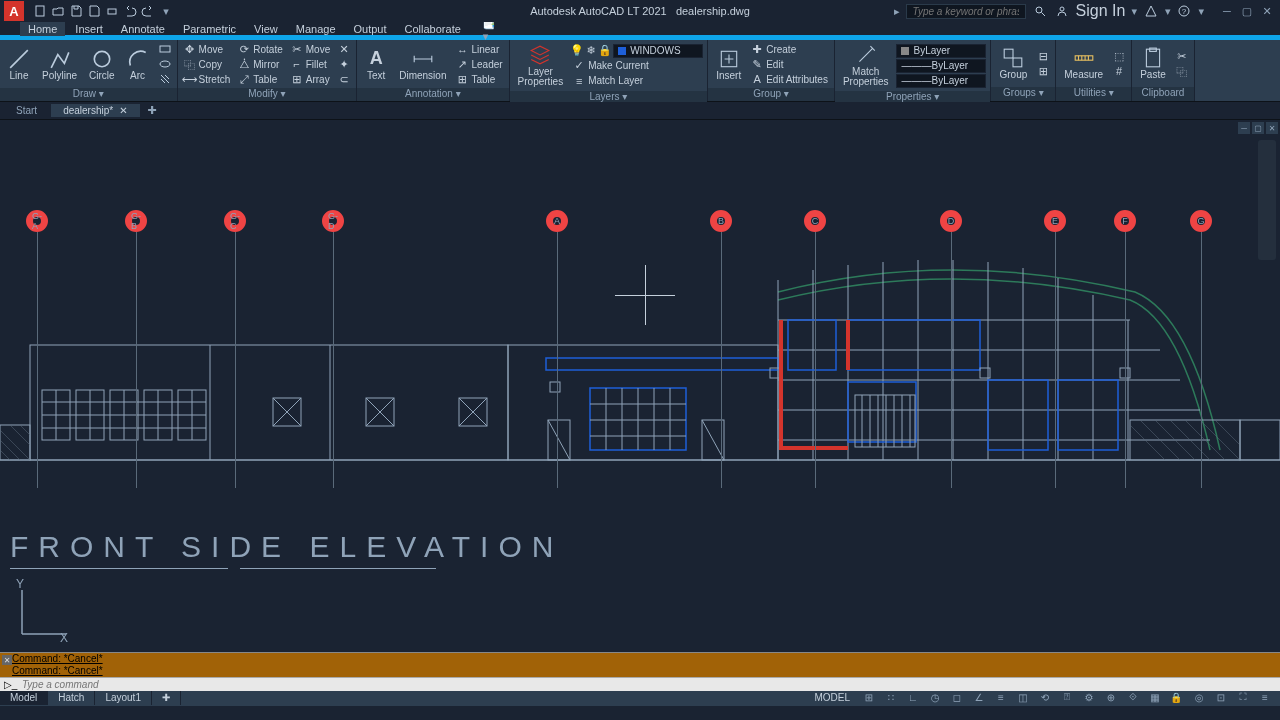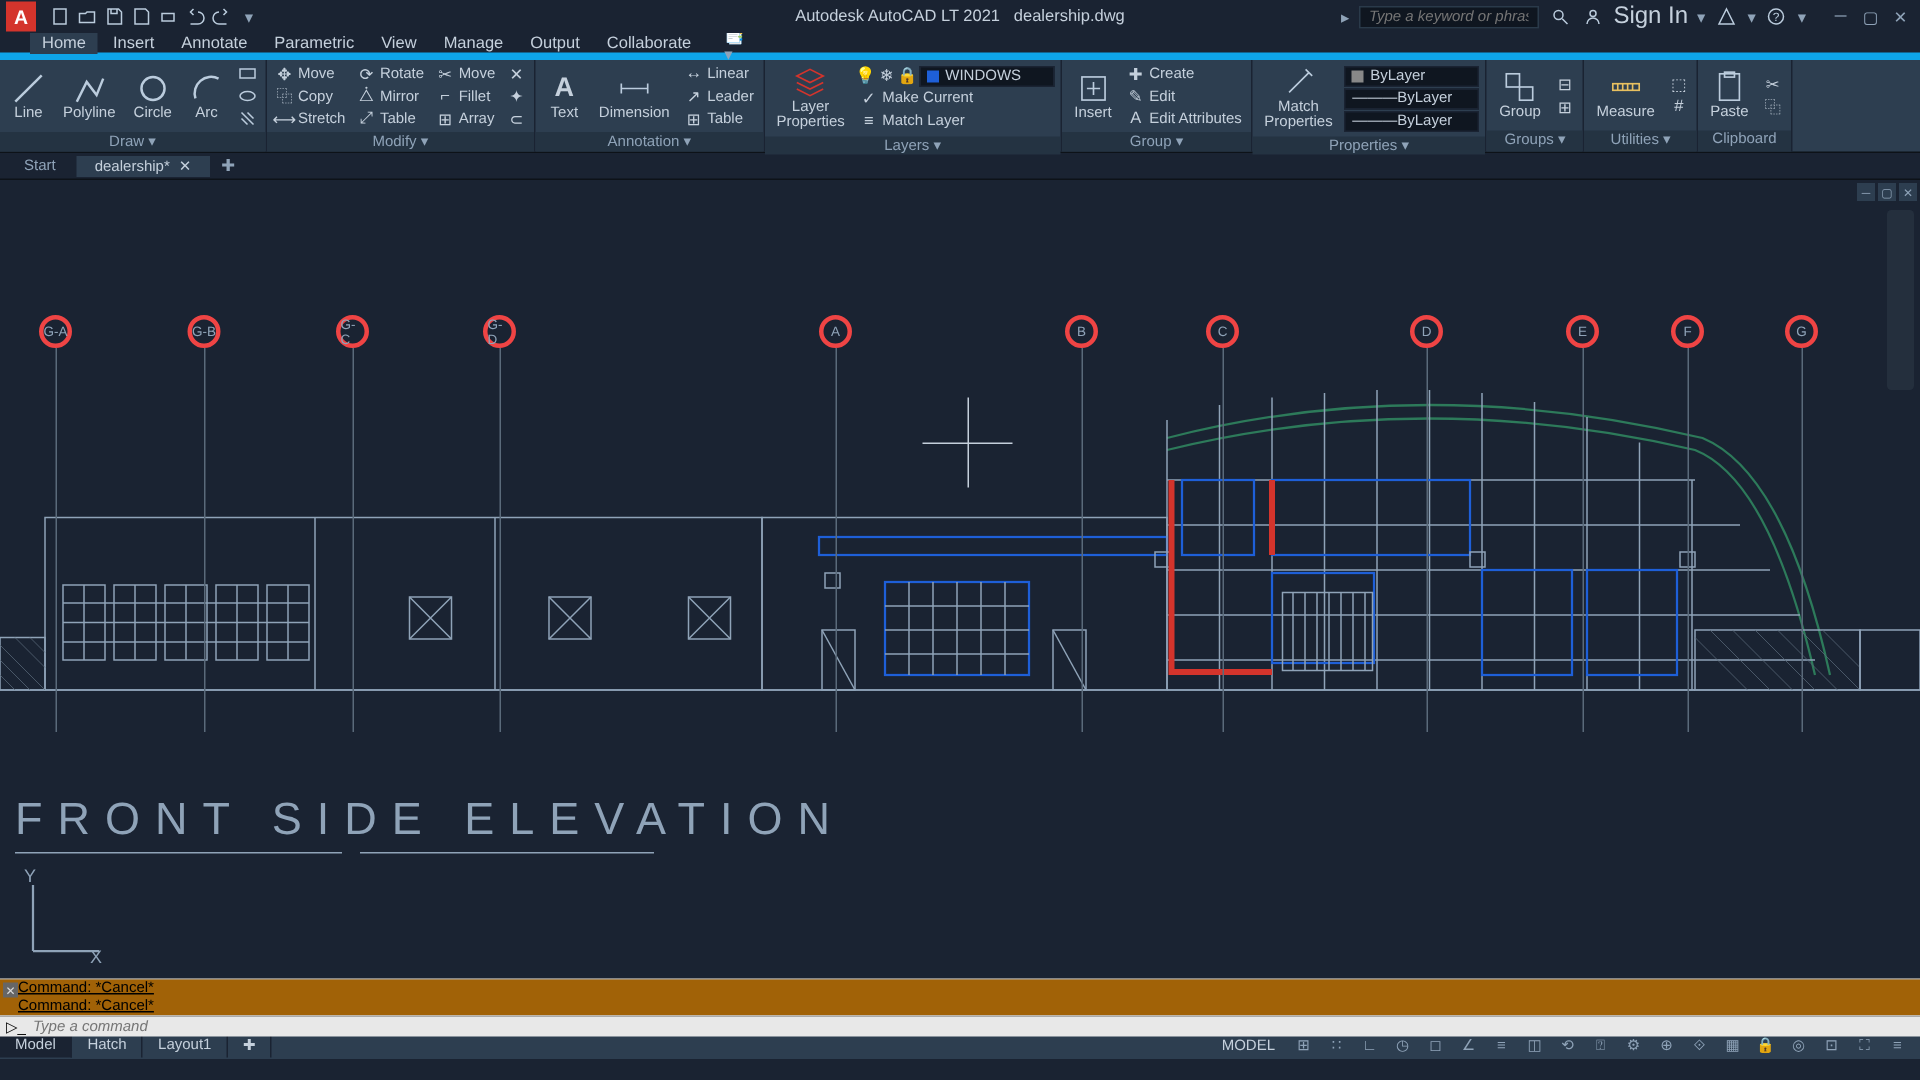--- a/index.html
+++ b/index.html
@@ -50,21 +50,21 @@
 .view-controls-tr { position: absolute; top: 2px; right: 2px; display: flex; gap: 2px; }
 .vc-btn { width: 12px; height: 12px; background: #2d3e50; cursor: pointer; display: flex; align-items: center; justify-content: center; font-size: 8px; color: #8fa3b8; }
 .navbar-right { position: absolute; top: 20px; right: 4px; width: 18px; height: 120px; background: rgba(60,75,90,0.3); border-radius: 3px; }
 
 
 .ucs { position: absolute; left: 14px; bottom: 10px; }
 .ucs-line { stroke: #8fa3b8; stroke-width: 1.5; fill: none; }
 .ucs-text { fill: #8fa3b8; font-size: 12px; }
 
 
-.grid-bubble { position: absolute; width: 22px; height: 22px; border: 3px solid #ef4444; border-radius: 50%; display: flex; align-items: center; justify-content: center; font-size: 9px; color: #8fa3b8; background: #1a2332; }
+.grid-bubble { position: absolute; width: 22px; height: 22px; border: 7px solid #ef4444; border-radius: 50%; display: flex; align-items: center; justify-content: center; font-size: 9px; color: #8fa3b8; background: #1a2332; }
 .grid-line { position: absolute; width: 1px; background: #5a6a7a; }
 .drawing-title { position: absolute; left: 10px; top: 410px; font-size: 30px; letter-spacing: 10px; color: #8fa3b8; font-weight: 300; }
 .title-underline { position: absolute; height: 1px; background: #8fa3b8; }
 
 
 .crosshair-h, .crosshair-v { position: absolute; background: #c5d0dc; }
 .crosshair-h { height: 1px; width: 60px; }
 .crosshair-v { width: 1px; height: 60px; }
 
 

